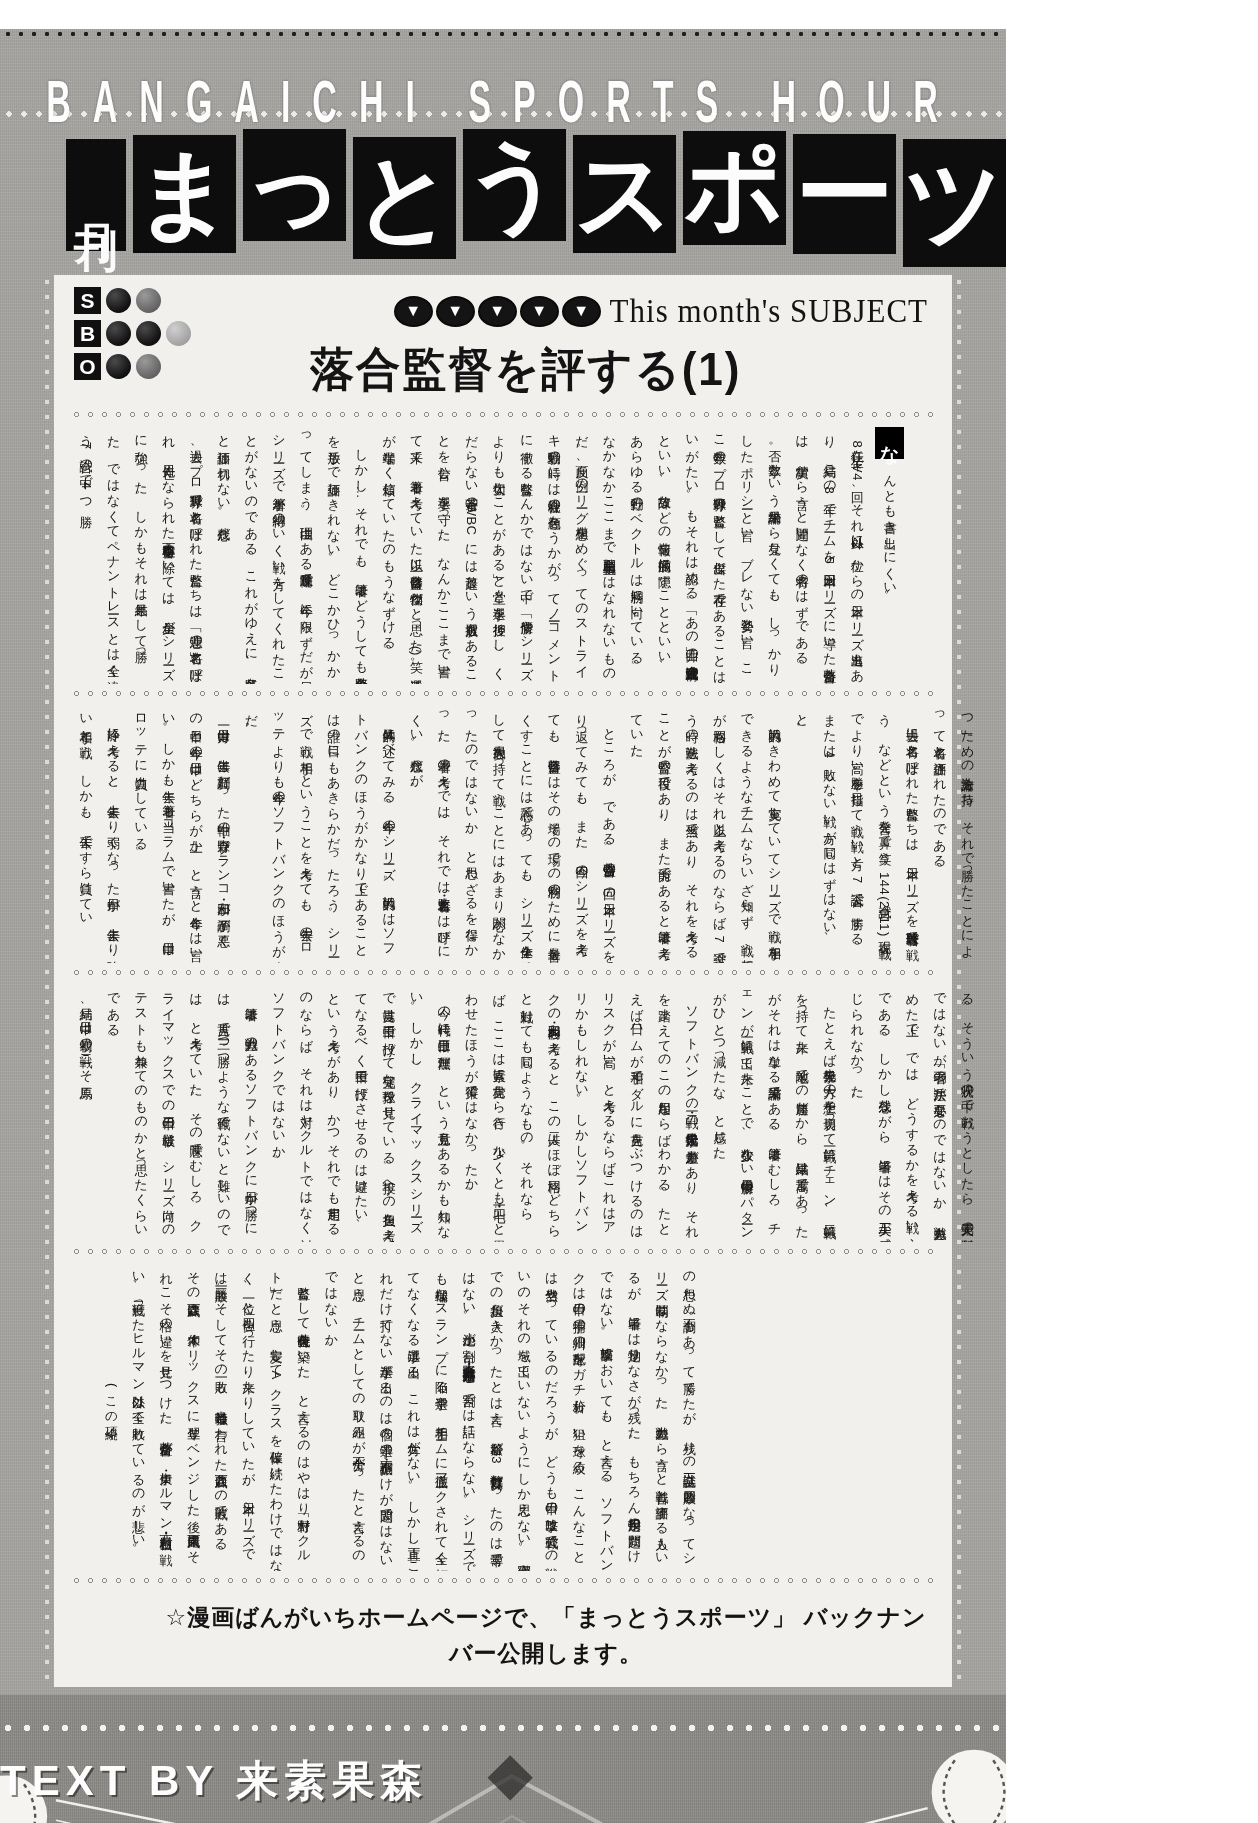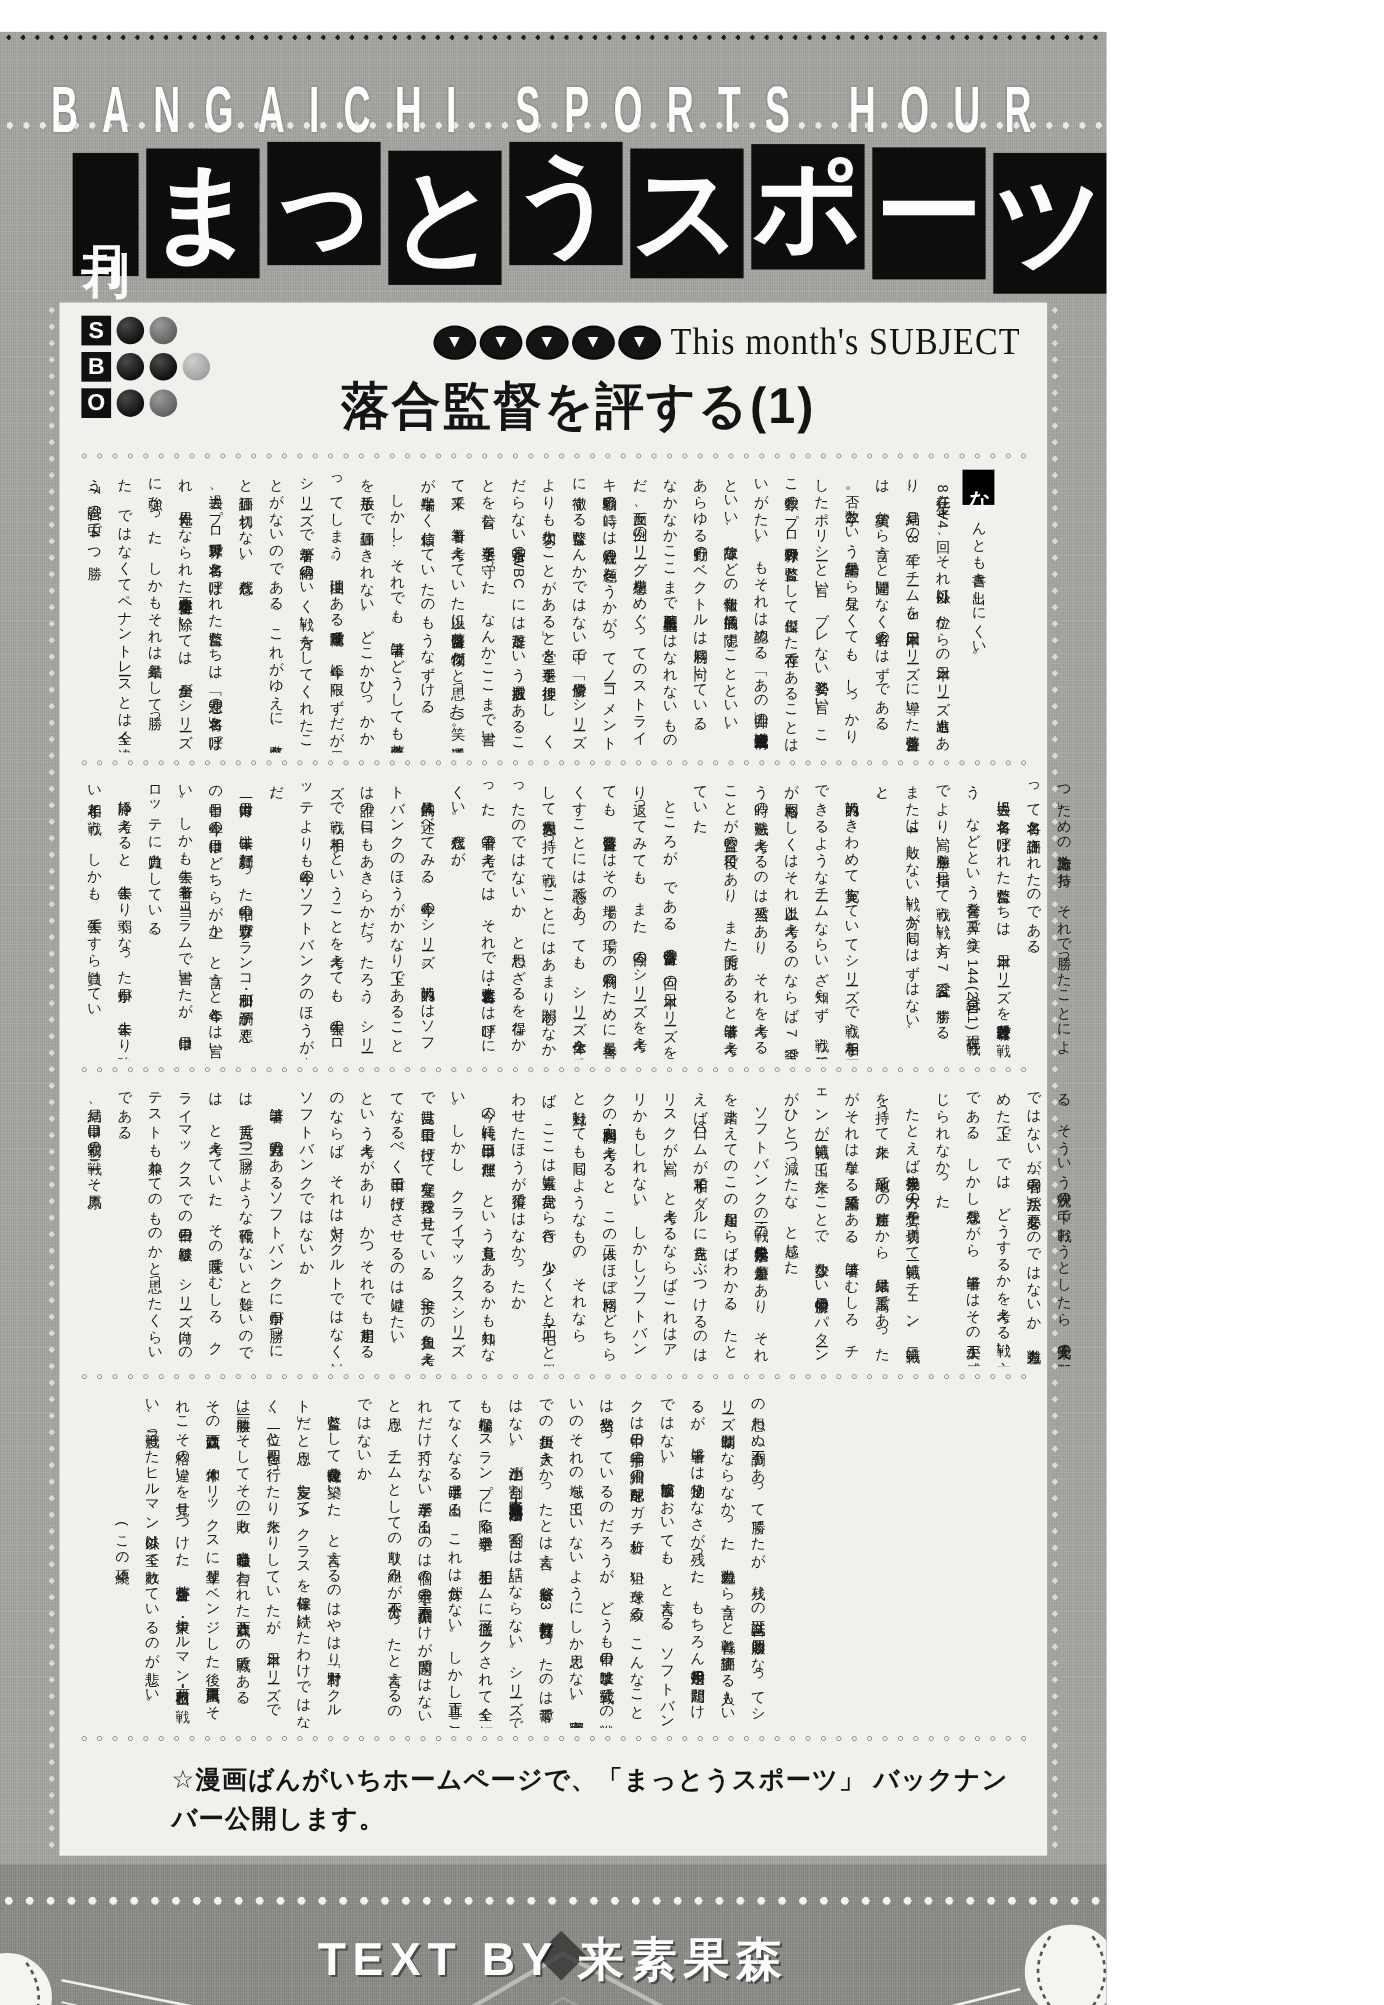--- a/index.html
+++ b/index.html
@@ -74,32 +74,32 @@
     font-size:13px;line-height:2.12;letter-spacing:.5px;
     color:#191919;padding:2px 2px;
   }
   .vband.tall{height:306px;}
   .dropcap{
     display:inline-block;background:#000;color:#fff;font-size:19px;font-weight:bold;
     padding:5px 4px;margin:1px 2px 6px 4px;line-height:1.1;
   }
   .closing{display:block;margin-left:26px;font-size:12.5px;padding-top:120px;}
   
-  .footnote{padding:10px 0 6px 86px;font-weight:bold;font-size:23px;line-height:1.55;letter-spacing:1px;}
+  .footnote{padding:10px 0 6px 86px;font-weight:bold;font-size:23px;line-height:1.55;letter-spacing:1px;text-align:center;}
   
   .footer{position:relative;height:252px;margin-top:8px;
     background-color:#8f8d89;
     background-image:
       repeating-linear-gradient(0deg, rgba(255,255,255,.05) 0 1px, rgba(0,0,0,0) 1px 3px),
       repeating-linear-gradient(90deg, rgba(0,0,0,.08) 0 1px, rgba(0,0,0,0) 1px 2px);
   }
   .footer-dots{position:absolute;top:26px;left:0;right:0;height:14px;
     background-image:radial-gradient(circle 5px at 8px 7px,#f4f2ee 68%,rgba(0,0,0,0) 70%);
     background-size:19px 14px;background-repeat:repeat-x;}
-  .credit{position:absolute;top:58px;left:0;right:0;text-align:center;
+  .credit{position:absolute;top:58px;left:0;right:0;text-align:left;
     color:#fdfdfd;font-size:42px;font-weight:900;letter-spacing:6px;
     text-shadow:2px 2px 0 rgba(0,0,0,.45);}
   .logo{position:absolute;top:122px;left:0;right:0;text-align:center;
     font-size:62px;font-weight:bold;letter-spacing:30px;color:rgba(255,255,255,.08);
     -webkit-text-stroke:2px #f2f0ec;transform:scaleY(1.15);}
   .fsvg{position:absolute;inset:0;width:100%;height:100%;}
 </style>
 </head>
 <body>
 

